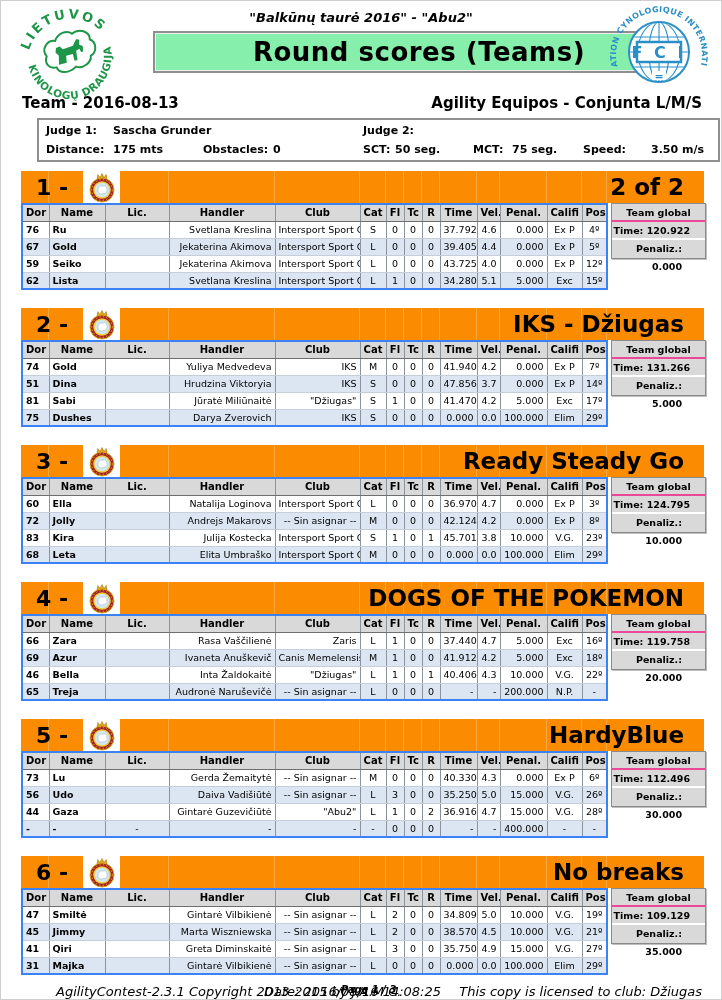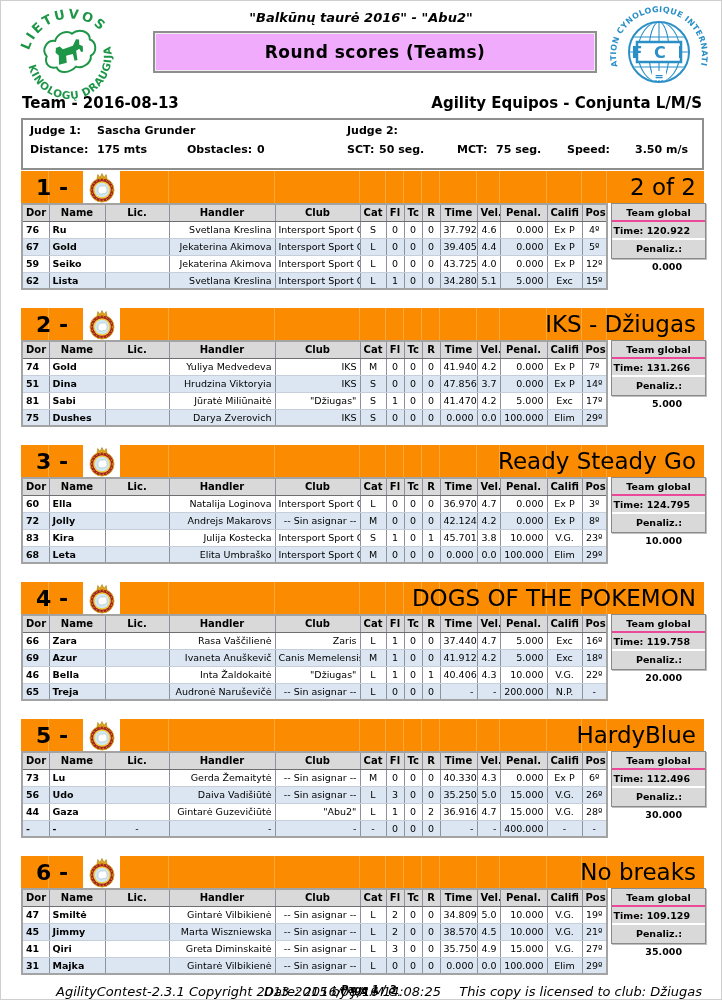--- a/index.html
+++ b/index.html
@@ -3,30 +3,30 @@
 <meta charset="utf-8">
 <style>
   html,body{margin:0;padding:0;background:#fff;}
   body{font-family:"DejaVu Sans","Liberation Sans",sans-serif;color:#000;}
   .page{position:relative;width:722px;height:1000px;background:#fff;border:1px solid #cfcfcf;box-sizing:border-box;overflow:hidden;}
 
   
   .event-title{position:absolute;top:9px;left:0;width:100%;text-align:center;
     font-size:13px;font-weight:bold;font-style:italic;}
   .title-box{position:absolute;top:30px;left:152px;width:440px;height:38px;
-    border:2px solid #8f8f8f;box-shadow:inset 0 0 0 1px #ececec;background:#f0abfc;
+    border:2px solid #8f8f8f;box-shadow:inset 0 0 0 1px #ececec;background:#86efac;
     display:flex;align-items:center;justify-content:center;
-    font-size:17px;font-weight:bold;letter-spacing:.5px;}
+    font-size:26px;font-weight:bold;letter-spacing:.5px;padding-left:44px;}
   .lkd{position:absolute;left:12px;top:4px;}
   .fci{position:absolute;right:6px;top:2px;}
   .subheader-left{position:absolute;top:93px;left:21px;font-size:15px;font-weight:bold;}
   .subheader-right{position:absolute;top:93px;right:19px;font-size:15px;font-weight:bold;}
 
   
-  .info-box{position:absolute;top:117px;left:20px;width:683px;height:52px;
+  .info-box{position:absolute;top:117px;left:36px;width:683px;height:44px;
     border:2px solid #8f8f8f;box-sizing:border-box;background:#fff;}
   .info-box span{position:absolute;font-size:11px;font-weight:bold;white-space:nowrap;}
   .r1{top:4px}.r2{top:23px}
   .x0{left:7px}.x1{left:74px}.x2{left:164px}.x3{left:234px}
   .x4{left:324px}.x5{left:356px}.x6{left:434px}.x7{left:473px}
   .x8{left:544px}.x9{left:612px}
 
   
   #teams{position:absolute;top:170px;left:20px;width:683px;}
   .team-block{position:relative;height:129px;margin-bottom:8px;}
@@ -44,24 +44,24 @@
       transparent 401px 418px, rgba(255,255,255,.25) 418px 419px,
       transparent 419px 455px, rgba(255,255,255,.25) 455px 456px,
       transparent 456px 478px, rgba(255,255,255,.25) 478px 479px,
       transparent 479px 525px, rgba(255,255,255,.25) 525px 526px,
       transparent 526px 560px, rgba(255,255,255,.25) 560px 561px,
       transparent 561px 585px, rgba(255,255,255,.25) 585px 586px,
       transparent 586px);
     display:flex;align-items:center;}
   .team-number{width:62px;text-align:center;font-size:22px;font-weight:bold;}
   .team-logo{width:37px;height:32px;background:#fff;display:flex;align-items:center;justify-content:center;}
-  .team-name{flex:1;text-align:right;padding-right:8px;font-size:23px;font-weight:normal;white-space:nowrap;}
+  .team-name{flex:1;text-align:right;padding-right:20px;font-size:23px;font-weight:bold;white-space:nowrap;}
 
   .team-table{position:absolute;top:32px;left:0;width:585px;border-collapse:collapse;
-    table-layout:fixed;background:#fff;border:2px solid #a3a3a3;padding-left:7px;}
+    table-layout:fixed;background:#fff;border:2px solid #3b82f6;padding-left:7px;}
   .team-table th,.team-table td{height:17px;padding:0 3px;box-sizing:border-box;
     overflow:hidden;white-space:nowrap;font-size:9.5px;}
   .team-table thead th{background:var(--headgray,#d9d9d9);font-weight:bold;text-align:center;
     border:1px solid #8d939d;border-bottom:1px solid #6e6e6e;font-size:10px;}
   .team-table td{border-left:1px solid #8d939d;border-right:1px solid #8d939d;
     border-top:1px solid #c6cedA;border-bottom:1px solid #c6ceda;}
   .team-table tr.alt td{background:var(--rowalt,#dbe6f2);}
   .c-dor{width:27px;font-weight:bold;text-align:left;}
   .c-name{width:56px;font-weight:bold;text-align:left;}
   .c-lic{width:64px;text-align:center;}

